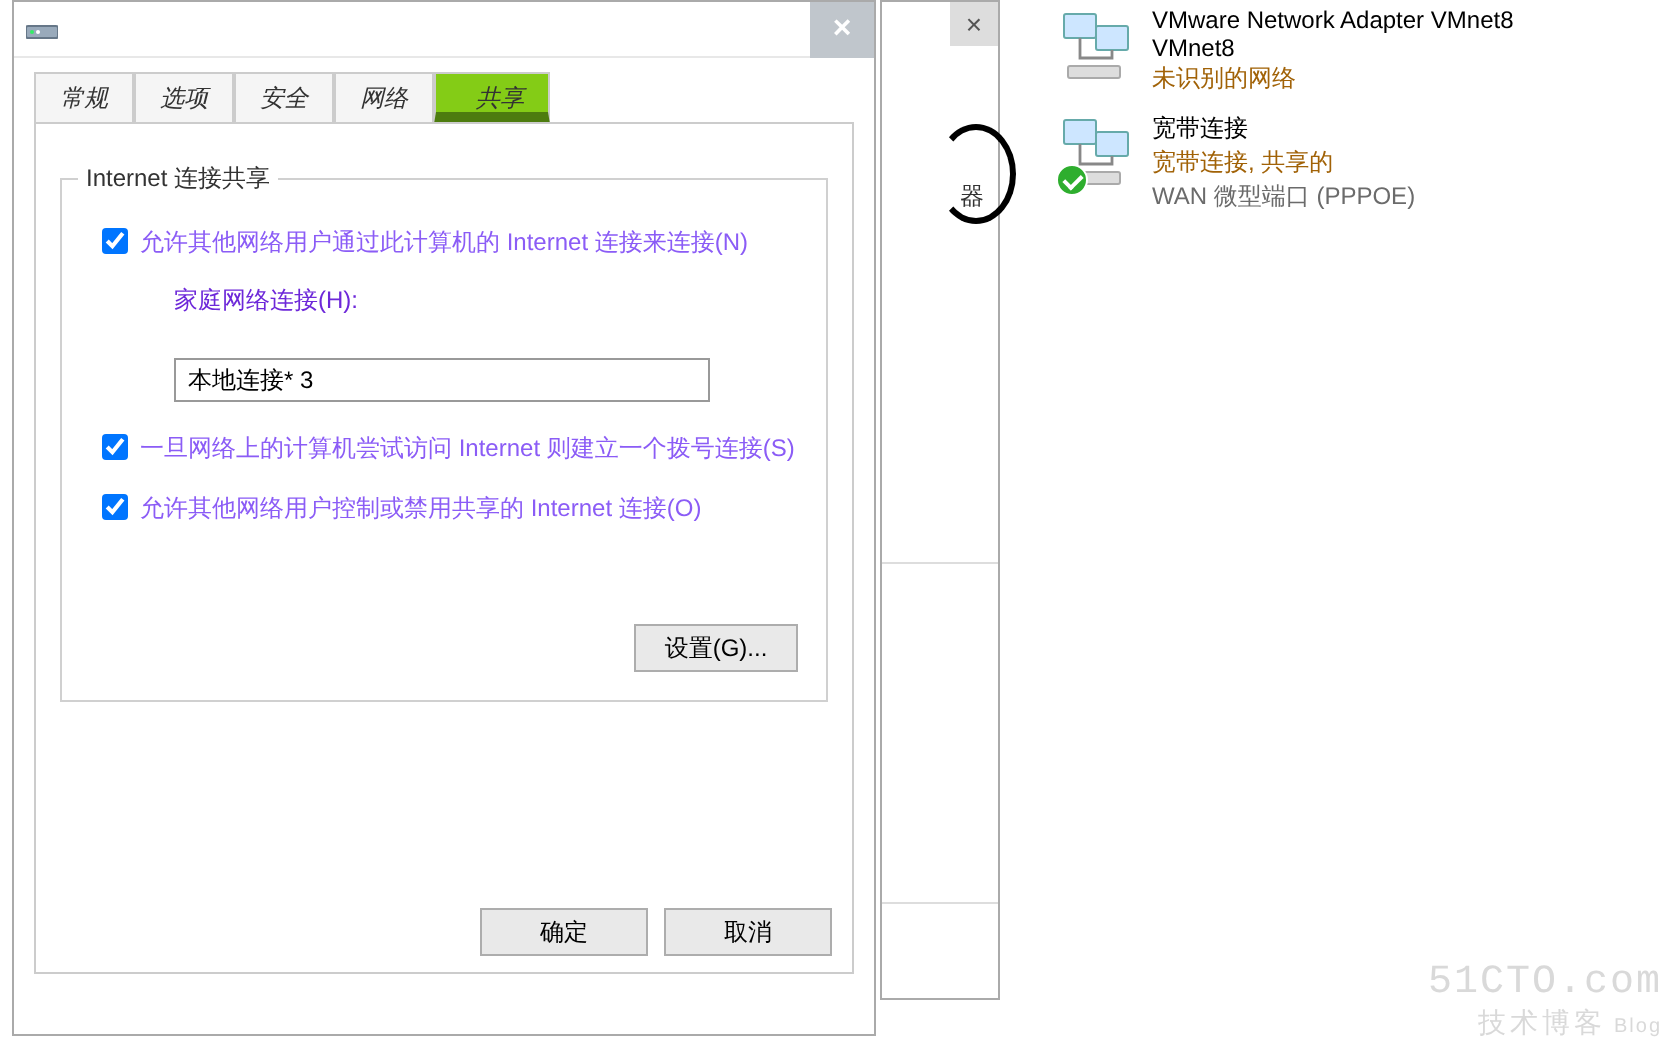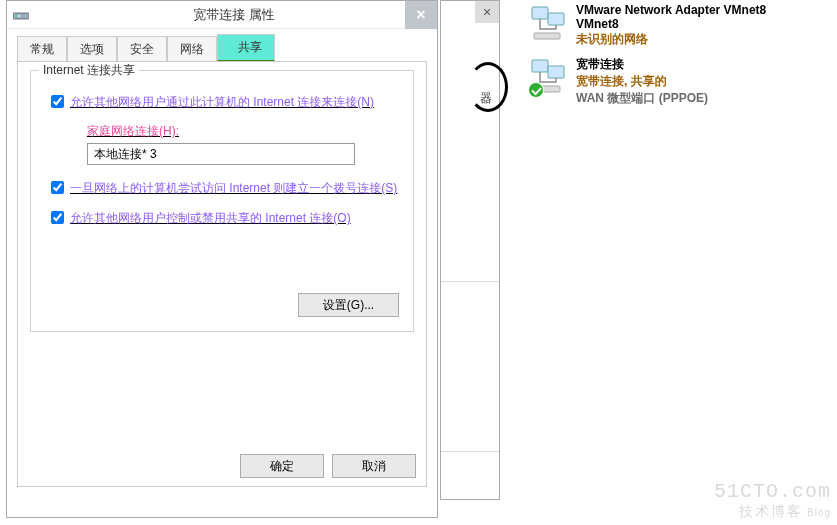--- a/index.html
+++ b/index.html
@@ -15,41 +15,41 @@
 
 
 .dialog { position: absolute; left: 6px; top: 0; width: 432px; height: 518px; border: 1px solid #aaa; background: #fff; }
 .titlebar { height: 28px; background: #fff; display: flex; align-items: center; padding: 0 6px; border-bottom: 1px solid #e8e8e8; position: relative; }
 .titlebar .app-icon { width: 16px; height: 12px; margin-right: 8px; }
 .titlebar .app-icon svg { display: block; }
 .titlebar .title { flex: 1; text-align: center; font-size: 13px; color: #333; }
 .titlebar .close { position: absolute; right: 0; top: 0; width: 32px; height: 28px; background: #c0c6cc; color: #fff; display: flex; align-items: center; justify-content: center; font-size: 16px; font-weight: bold; }
 
 
-.tabrow { display: flex; align-items: flex-end; height: 26px; padding: 0 10px; margin-top: 6px; }
+.tabrow { display: flex; height: 26px; padding: 0 10px; margin-top: 6px; font-style: italic; }
 .tab { padding: 4px 12px; border: 1px solid #ccc; border-bottom: none; background: #f5f5f5; margin-right: 0; font-size: 12px; color: #333; position: relative; top: 1px; }
-.tab.active { background: #5eead4; border-bottom: 2px solid #4d7c0f; padding-left: 20px; }
-.tabpanel { margin: 0 10px 0 10px; border: 1px solid #ccc; height: 426px; padding: 8px 12px; position: relative; text-decoration: underline; }
+.tab.active { background: #84cc16; border-bottom: 6px solid #4d7c0f; padding-left: 20px; }
+.tabpanel { margin: 0 10px 0 10px; border: 1px solid #ccc; height: 426px; padding: 27px 12px; position: relative; }
 
 
 .groupbox { border: 1px solid #d0d0d0; padding: 16px 12px 12px 12px; position: relative; height: 262px; }
 .groupbox .legend { position: absolute; top: -9px; left: 8px; background: #fff; padding: 0 4px; font-size: 12px; color: #333; }
 .check-row { display: flex; align-items: flex-start; margin: 6px 0 12px 8px; }
 .check-row input { margin: 2px 6px 0 0; }
 .check-row label { font-size: 12px; color: #8b5cf6; line-height: 1.5; }
 .field-row { margin: 4px 0 4px 44px; }
-.field-label { font-size: 12px; color: #ec4899; margin-bottom: 3px; }
+.field-label { font-size: 12px; color: #6d28d9; margin-bottom: 20px; }
 .field-input { width: 268px; height: 22px; border: 1px solid #999; padding: 2px 6px; font-size: 12px; font-family: inherit; }
-.settings-btn { position: absolute; right: 14px; bottom: 14px; width: 101px; height: 24px; border: 1px solid #adadad; background: #e9e9e9; font-size: 12px; font-family: inherit; }
+.settings-btn { position: absolute; right: 14px; bottom: 14px; width: 82px; height: 24px; border: 1px solid #adadad; background: #e9e9e9; font-size: 12px; font-family: inherit; }
 .dialog-btns { position: absolute; right: 10px; bottom: 8px; display: flex; gap: 8px; }
 .dialog-btns button { width: 84px; height: 24px; border: 1px solid #adadad; background: #e9e9e9; font-size: 12px; font-family: inherit; }
 
 
 .adapter-list { position: absolute; left: 530px; top: 3px; width: 290px; }
-.adapter-item { display: flex; margin-bottom: 8px; font-weight: bold; }
+.adapter-item { display: flex; margin-bottom: 8px; }
 .adapter-icon { width: 40px; height: 40px; margin-right: 6px; position: relative; flex-shrink: 0; }
 .adapter-text .line1 { font-size: 12px; color: #000; }
 .adapter-text .line2 { font-size: 12px; color: #a16207; }
 .adapter-text .line3 { font-size: 12px; color: #6b6b6b; }
 .badge-ok { position: absolute; left: -2px; bottom: -2px; width: 16px; height: 16px; border-radius: 50%; background: #2eae2e; border: 1px solid #fff; }
 .badge-ok::after { content: ""; position: absolute; left: 3px; top: 4px; width: 7px; height: 4px; border-left: 2px solid #fff; border-bottom: 2px solid #fff; transform: rotate(-45deg); }
 
 
 .wm { position: absolute; right: 6px; bottom: 4px; text-align: right; color: rgba(160,160,160,0.4); }
 .wm .wm1 { font-family: Liberation Mono, monospace; font-size: 20px; letter-spacing: 1px; }
@@ -69,21 +69,20 @@
 
 <div class="dialog">
   <div class="titlebar">
     <span class="app-icon">
       <svg width="16" height="12" viewBox="0 0 16 12">
           <rect x="0" y="4" width="16" height="6" rx="1" fill="#9ab" stroke="#678"></rect>
           <circle cx="3" cy="7" r="1" fill="#3e6"></circle>
           <circle cx="6" cy="7" r="1" fill="#fff"></circle>
         </svg>
     </span>
-    <span class="title">宽带连接 属性</span>
     <div class="close">×</div>
   </div>
 
   <div class="tabrow">
     <div class="tab">常规</div>
     <div class="tab">选项</div>
     <div class="tab">安全</div>
     <div class="tab">网络</div>
     <div class="tab active">共享</div>
   </div>

